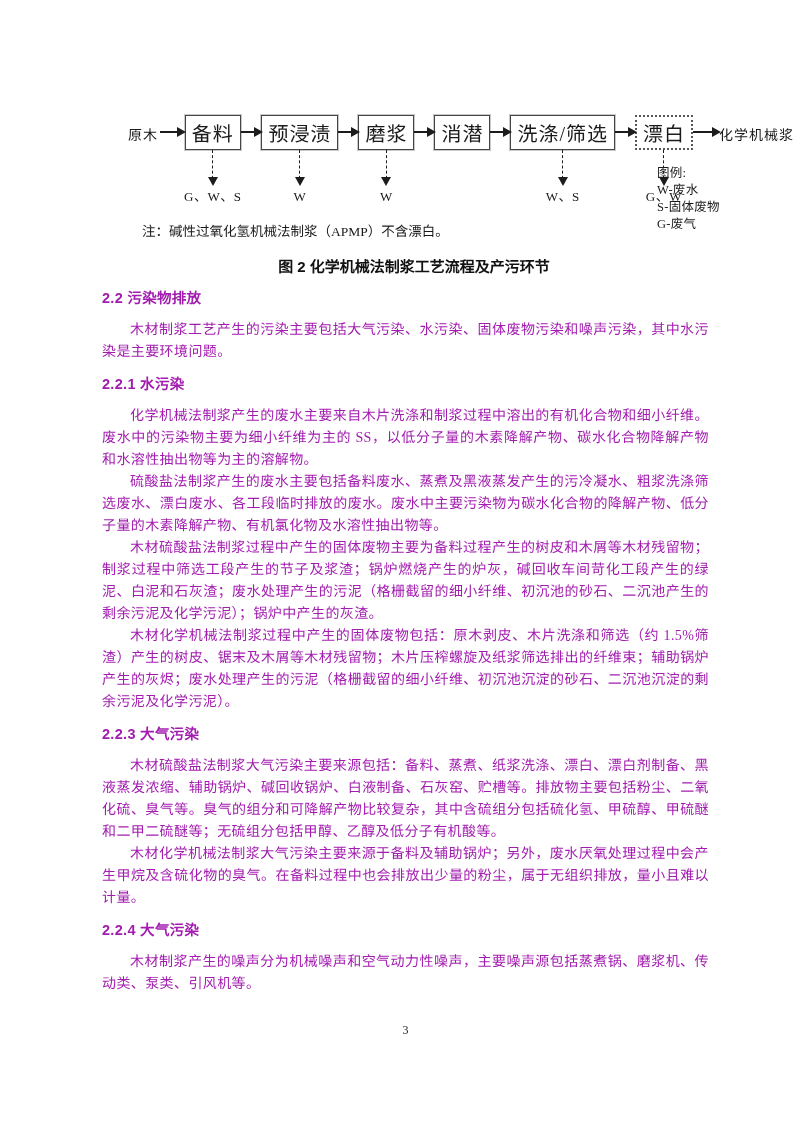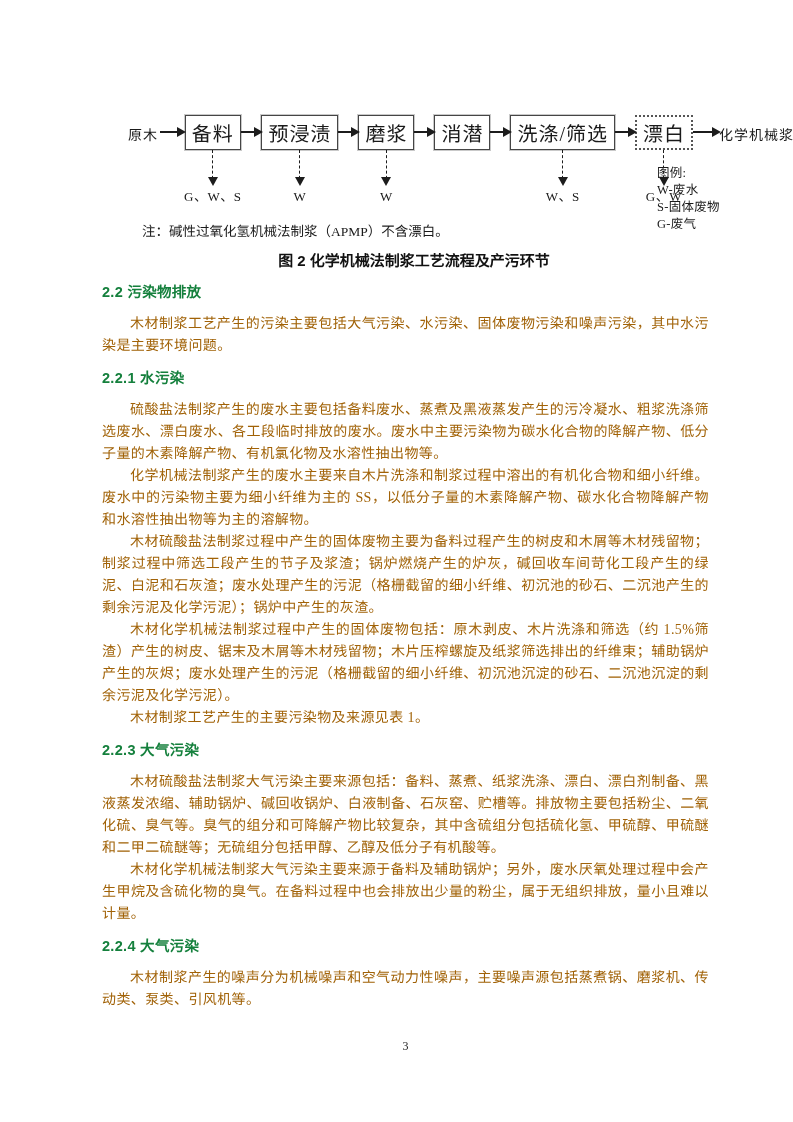--- a/index.html
+++ b/index.html
@@ -41,33 +41,33 @@
     content:''; position:absolute; bottom:-2px; left:-5.6px; width:0; height:0;
     border-top:9px solid #1c1c1c; border-left:5px solid transparent; border-right:5px solid transparent;
   }
   .emission { margin-top:3px; font-size:13px; letter-spacing:.5px; white-space:nowrap; line-height:19px; }
   .legend {
     position:absolute; left:519px; top:57px;
     font-size:12.5px; line-height:17px; letter-spacing:.3px;margin-left:36px;
   }
   .note { margin:16px 0 0 40px; font-size:13.5px; line-height:19px; }
   .caption {
-    margin-top:9px; text-align:center; font-weight:bold; font-size:15px; line-height:21px;
+    margin-top:15px; text-align:center; font-weight:bold; font-size:15px; line-height:21px;
     font-family:"Liberation Sans","DejaVu Sans",sans-serif; color:#111;
   }
 
   
   .doc h2 {
     font-family:"Liberation Sans","DejaVu Sans",sans-serif;
-    font-size:14.5px; font-weight:600; color:#15803d;
+    font-size:14.5px; font-weight:600; color:#a21caf;
     line-height:18px; margin:12px 0 12px; letter-spacing:.3px;
   }
   .doc p {
     margin:0; font-size:14px; line-height:22px; letter-spacing:.4px;
-    text-align:justify; text-indent:2em; color:#a16207;
+    text-align:justify; text-indent:2em; color:#a21caf;
   }
   .page-number { margin-top:28px; text-align:center; font-size:12px; color:#222; }
 </style>
 </head>
 <body>
 
 <div class="page">
 
   <div class="flowchart">
     <div class="flow-row">
@@ -131,28 +131,27 @@
 
   <div class="doc">
 
     <section>
       <h2>2.2 污染物排放</h2>
       <p>木材制浆工艺产生的污染主要包括大气污染、水污染、固体废物污染和噪声污染，其中水污染是主要环境问题。</p>
     </section>
 
     <section>
       <h2>2.2.1 水污染</h2>
+      <p>化学机械法制浆产生的废水主要来自木片洗涤和制浆过程中溶出的有机化合物和细小纤维。废水中的污染物主要为细小纤维为主的 SS，以低分子量的木素降解产物、碳水化合物降解产物和水溶性抽出物等为主的溶解物。</p>
       <p>硫酸盐法制浆产生的废水主要包括备料废水、蒸煮及黑液蒸发产生的污冷凝水、粗浆洗涤筛选废水、漂白废水、各工段临时排放的废水。废水中主要污染物为碳水化合物的降解产物、低分子量的木素降解产物、有机氯化物及水溶性抽出物等。</p>
-      <p>化学机械法制浆产生的废水主要来自木片洗涤和制浆过程中溶出的有机化合物和细小纤维。废水中的污染物主要为细小纤维为主的 SS，以低分子量的木素降解产物、碳水化合物降解产物和水溶性抽出物等为主的溶解物。</p>
     </section>
 
     <section>
       <p>木材硫酸盐法制浆过程中产生的固体废物主要为备料过程产生的树皮和木屑等木材残留物；制浆过程中筛选工段产生的节子及浆渣；锅炉燃烧产生的炉灰，碱回收车间苛化工段产生的绿泥、白泥和石灰渣；废水处理产生的污泥（格栅截留的细小纤维、初沉池的砂石、二沉池产生的剩余污泥及化学污泥）；锅炉中产生的灰渣。</p>
       <p>木材化学机械法制浆过程中产生的固体废物包括：原木剥皮、木片洗涤和筛选（约 1.5%筛渣）产生的树皮、锯末及木屑等木材残留物；木片压榨螺旋及纸浆筛选排出的纤维束；辅助锅炉产生的灰烬；废水处理产生的污泥（格栅截留的细小纤维、初沉池沉淀的砂石、二沉池沉淀的剩余污泥及化学污泥）。</p>
-      <p>木材制浆工艺产生的主要污染物及来源见表 1。</p>
     </section>
 
     <section>
       <h2>2.2.3 大气污染</h2>
       <p>木材硫酸盐法制浆大气污染主要来源包括：备料、蒸煮、纸浆洗涤、漂白、漂白剂制备、黑液蒸发浓缩、辅助锅炉、碱回收锅炉、白液制备、石灰窑、贮槽等。排放物主要包括粉尘、二氧化硫、臭气等。臭气的组分和可降解产物比较复杂，其中含硫组分包括硫化氢、甲硫醇、甲硫醚和二甲二硫醚等；无硫组分包括甲醇、乙醇及低分子有机酸等。</p>
       <p>木材化学机械法制浆大气污染主要来源于备料及辅助锅炉；另外，废水厌氧处理过程中会产生甲烷及含硫化物的臭气。在备料过程中也会排放出少量的粉尘，属于无组织排放，量小且难以计量。</p>
     </section>
 
     <section>
       <h2>2.2.4 大气污染</h2>

